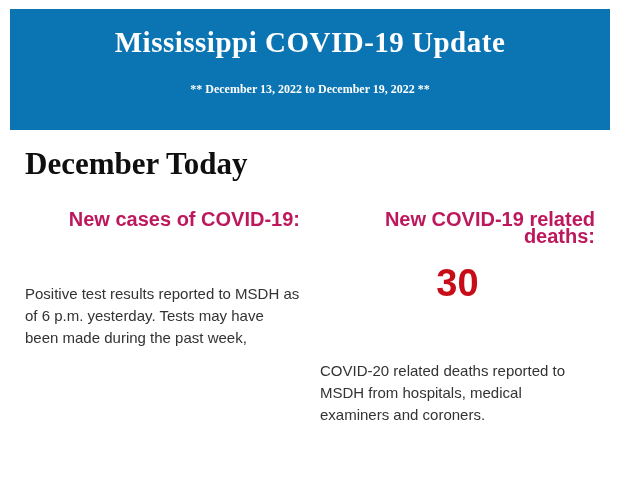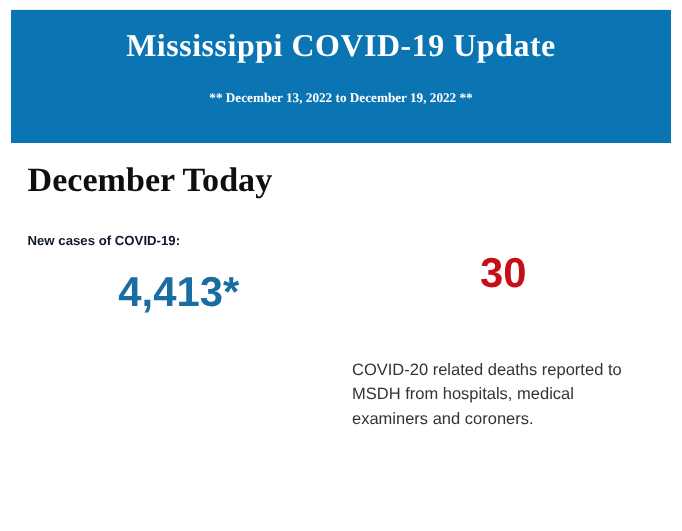--- a/index.html
+++ b/index.html
@@ -52,25 +52,25 @@
     margin: 28px 25px 0 25px;
   }
   .stat {
     width: 280px;
     box-sizing: border-box;
   }
   .stat + .stat {
     margin-left: 20px;
   }
   .stat-label {
-    text-align: left;
+    text-align: right;
     font-weight: bold;
-    font-size: 12px;
+    font-size: 20px;
     line-height: 17px;
-    color: #0f172a;
+    color: #be185d;
   }
   .stat-value {
     text-align: center;
     font-weight: bold;
     font-size: 38px;
     line-height: 44px;
     margin-top: 16px;
   }
   .stat-desc {
     margin-top: 55px;
@@ -89,23 +89,24 @@
     <h1 class="banner-title">Mississippi COVID-19 Update</h1>
     <div class="banner-subtitle">** December 13, 2022 to December 19, 2022 **</div>
   </div>
 
   <h2 class="section-heading">December Today</h2>
 
   <div class="stats-grid">
 
     <div class="stat">
       <div class="stat-label">New cases of COVID-19:</div>
-      <div class="stat-value" style="color: rgb(26, 109, 161);">4,413*</div>
+      <div class="stat-desc">Positive test results reported to MSDH as of 6 p.m. yesterday. Tests may have been made during the past week,</div>
     </div>
 
     <div class="stat">
+      <div class="stat-label">New COVID-19 related deaths:</div>
       <div class="stat-value" style="color: rgb(198, 13, 24);">30</div>
       <div class="stat-desc">COVID-20 related deaths reported to MSDH from hospitals, medical examiners and coroners.</div>
     </div>
 
   </div>
 
 </div>
 
 </body></html>

